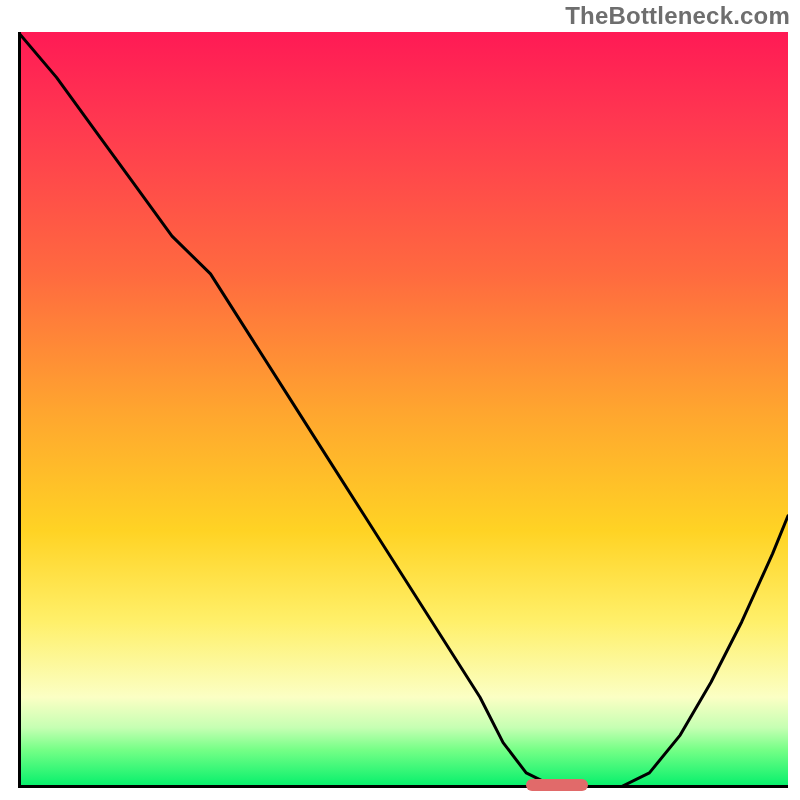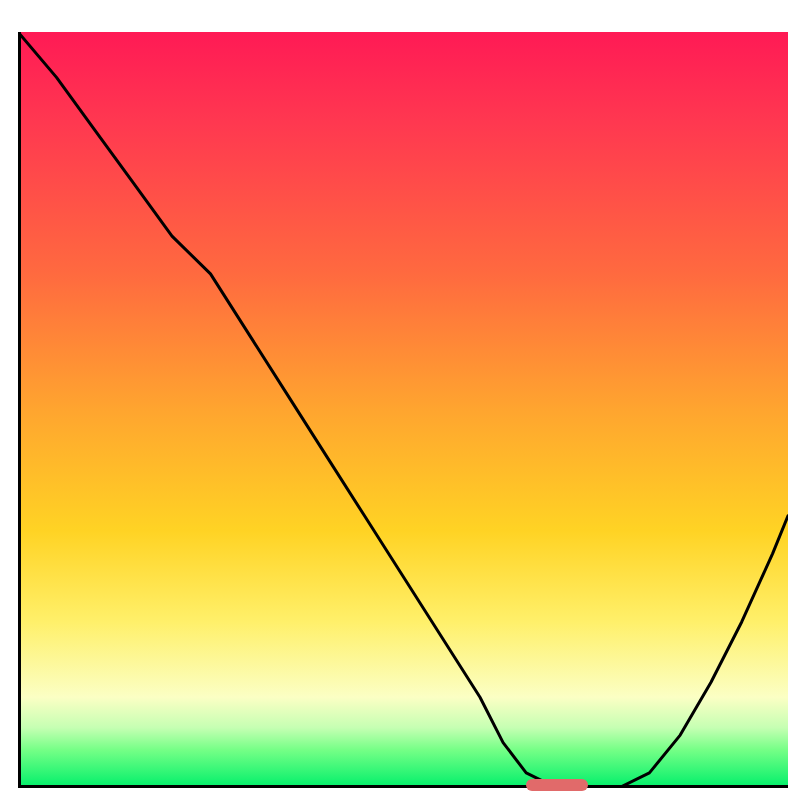--- a/index.html
+++ b/index.html
@@ -91,20 +91,21 @@
     height: 12px;
     border-radius: 6px;
     background: #e16a6a;
   }
 </style>
 </head>
 <body>
 
 <div class="chart-wrap">
 
+  <div class="watermark">TheBottleneck.com</div>
 
   <div class="plot-area">
 
     <div class="gradient-bg"></div>
 
     <div class="axes">
       <div class="axis-line axis-y"></div>
       <div class="axis-line axis-x"></div>
     </div>
 

